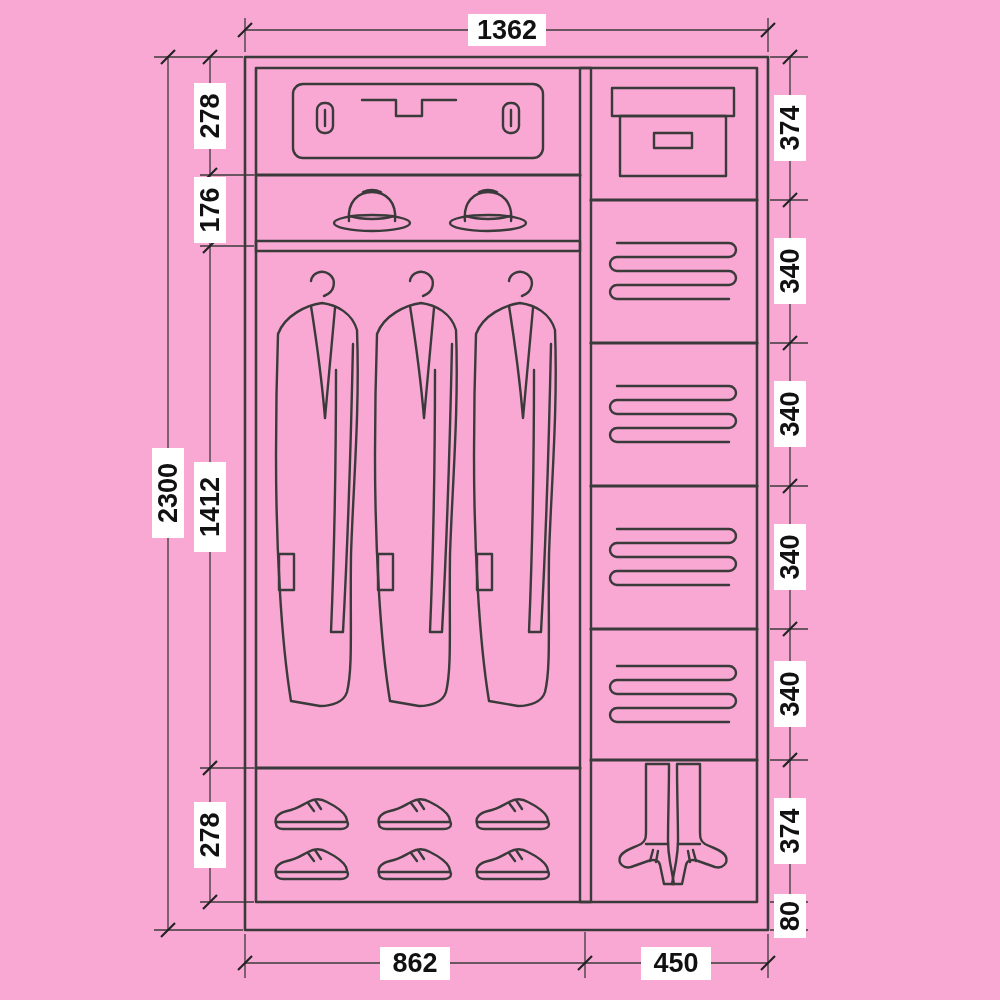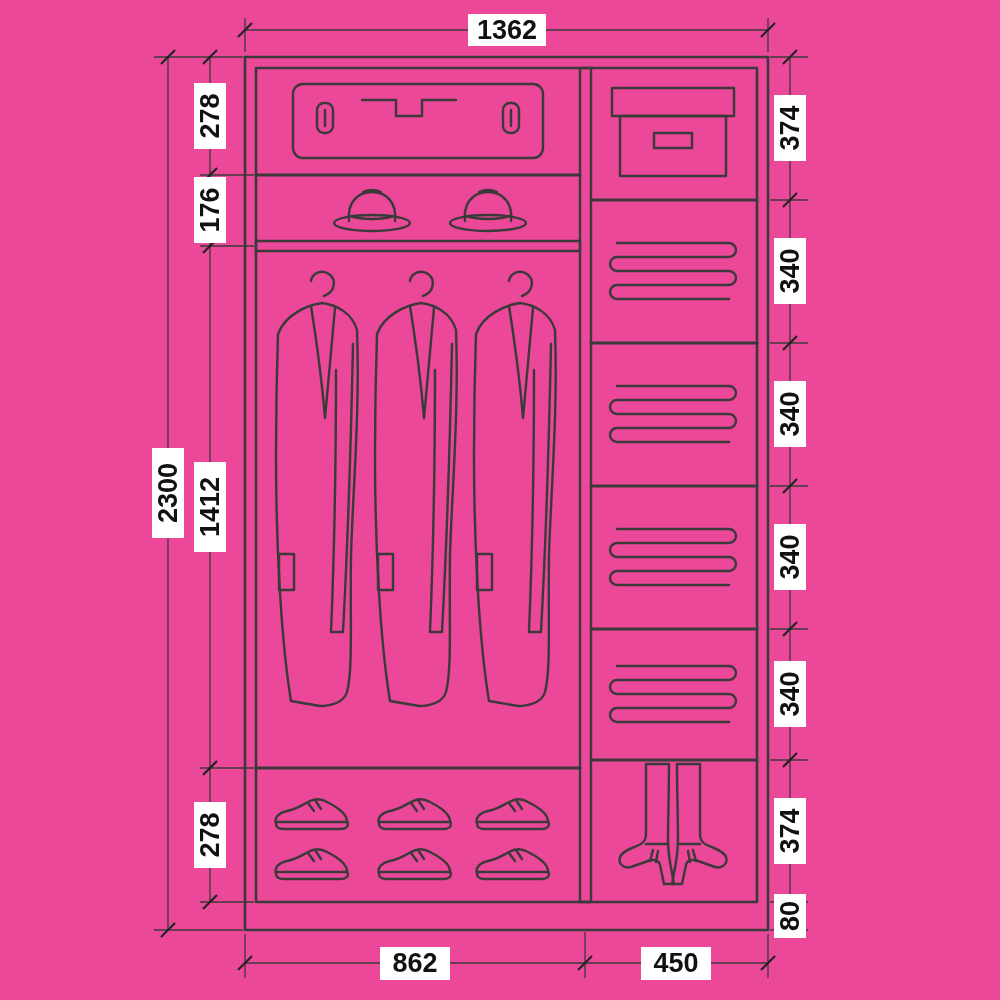--- a/index.html
+++ b/index.html
@@ -1,16 +1,16 @@
 <!DOCTYPE html>
 <html><head>
 <meta charset="utf-8">
 <style>
   html,body{margin:0;padding:0;background:#fff;}
-  .canvas{position:relative;width:1000px;height:1000px;background:#ec4899;overflow:hidden;
+  .canvas{position:relative;width:1000px;height:1000px;background:#f9a8d4;overflow:hidden;
           font-family:"Liberation Sans",sans-serif;}
   svg{display:block;}
   .s{stroke:#3a3a3a;fill:none;stroke-width:2.4;stroke-linecap:round;stroke-linejoin:round;}
   .sw{stroke-width:2.6;}
   .s-thick{stroke-width:3.2;}
   .dim{stroke:#3a3a3a;stroke-width:1.3;fill:none;}
   .tick{stroke:#222;stroke-width:2.2;}
   .bg{fill:#ffffff;stroke:none;}
   .lbl{font-family:"Liberation Sans",sans-serif;font-size:27px;font-weight:700;fill:#111;}
 </style>

